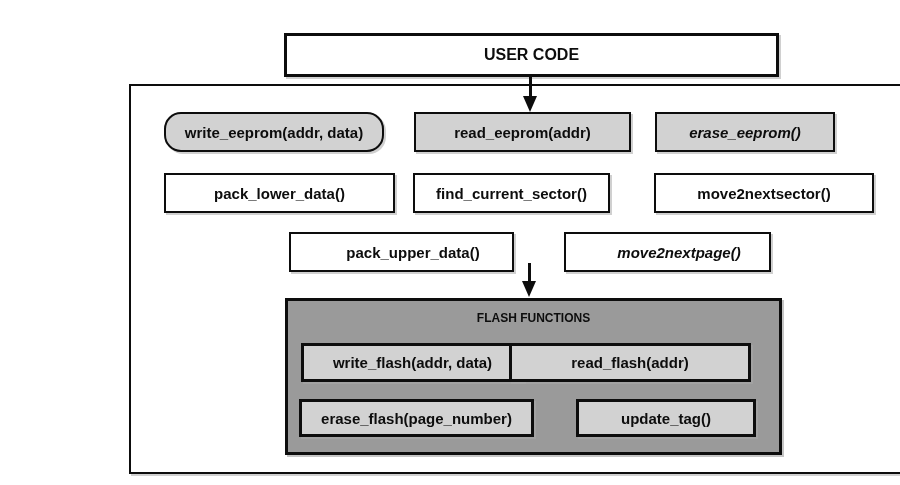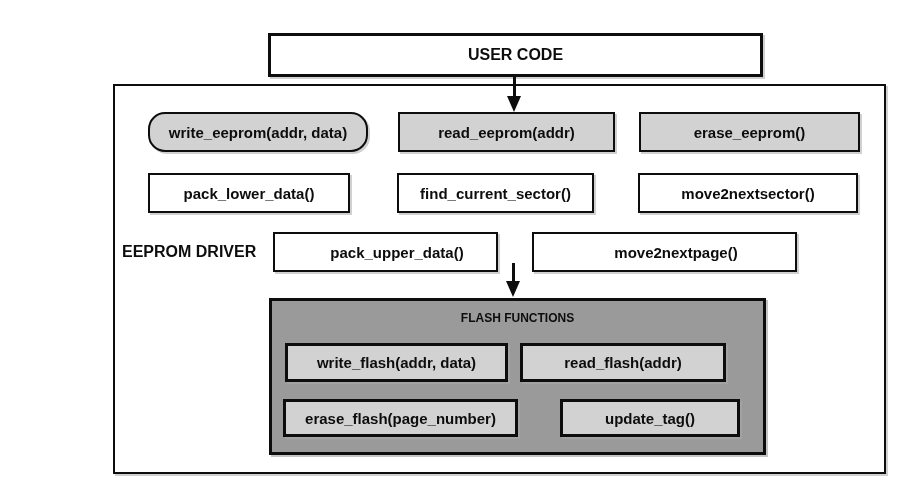--- a/index.html
+++ b/index.html
@@ -5,21 +5,21 @@
   html, body { margin: 0; padding: 0; background: #ffffff; }
   #canvas {
     position: relative;
     width: 900px;
     height: 485px;
     background: #ffffff;
     font-family: "Liberation Sans", "DejaVu Sans", sans-serif;
     color: #0d0d0d;
     overflow: hidden;
   }
-  .abs { position: absolute; box-sizing: border-box; }
+  .abs { position: absolute; box-sizing: border-box; margin-left: 16px; }
   .box {
     display: flex;
     align-items: center;
     justify-content: center;
     text-align: center;
     font-weight: bold;
     background: #ffffff;
     border: 2.5px solid #0d0d0d;
     font-size: 15px;
     box-shadow: 2px 2px 0 rgba(170,170,170,0.55);
@@ -33,48 +33,48 @@
 
   
   #driver-frame { left: 113px; top: 84px; width: 773px; height: 390px;
                   border: 2px solid #0d0d0d; background: transparent;
                   box-shadow: 2px 2px 0 rgba(170,170,170,0.55); }
 
   
   .r1 { top: 112px; height: 40px; }
   #b-write-eeprom { left: 148px; width: 220px; border-radius: 17px; }
   #b-read-eeprom  { left: 398px; width: 217px; }
-  #b-erase-eeprom { left: 639px; width: 221px; }
+  #b-erase-eeprom { left: 639px; width: 180px; font-style: italic; }
 
   
   .r2 { top: 173px; height: 40px; }
-  #b-pack-lower   { left: 148px; width: 202px; }
+  #b-pack-lower   { left: 148px; width: 231px; }
   #b-find-sector  { left: 397px; width: 197px; }
   #b-move2sector  { left: 638px; width: 220px; }
 
   
   .r3 { top: 232px; height: 40px; padding-left: 23px; }
   #driver-label { left: 122px; top: 232px; width: 148px; height: 40px;
                   display: flex; align-items: center;
                   font-weight: bold; font-size: 16px; }
   #b-pack-upper   { left: 273px; width: 225px; }
-  #b-move2page    { left: 532px; width: 265px; }
+  #b-move2page    { left: 548px; width: 207px; font-style: italic; }
 
   
   #flash-panel { left: 269px; top: 298px; width: 497px; height: 157px;
                  background: #9a9a9a; border: 3px solid #0d0d0d;
                  box-shadow: 2px 2px 0 rgba(150,150,150,0.55); }
   #flash-title { left: 269px; top: 308px; width: 497px; height: 20px;
                  text-align: center; font-weight: bold; font-size: 12px;
                  line-height: 20px; }
   .flash-box { border-width: 3px; }
   .fr1 { top: 343px; height: 39px; }
   .fr2 { top: 399px; height: 38px; }
   #b-write-flash { left: 285px; width: 223px; }
-  #b-read-flash  { left: 520px; width: 206px; align-items: center; }
+  #b-read-flash  { left: 493px; width: 242px; align-items: center; }
   #b-erase-flash { left: 283px; width: 235px; justify-content: center; }
   #b-update-tag  { left: 560px; width: 180px; }
 
   
   .arrow-line { width: 3px; background: #0d0d0d; z-index: 5; }
   .arrow-head { width: 0; height: 0;
                 border-left: 7px solid transparent;
                 border-right: 7px solid transparent;
                 border-top: 16px solid #0d0d0d; z-index: 5; }
   #arrow1-line { left: 513px; top: 77px;  height: 20px; }
@@ -109,21 +109,20 @@
   <div id="b-pack-lower" class="abs box white r2">
     <span>pack_lower_data()</span>
   </div>
   <div id="b-find-sector" class="abs box white r2">
     <span>find_current_sector()</span>
   </div>
   <div id="b-move2sector" class="abs box white r2">
     <span>move2nextsector()</span>
   </div>
 
-  <div id="driver-label" class="abs">EEPROM DRIVER</div>
   <div id="b-pack-upper" class="abs box white r3">
     <span>pack_upper_data()</span>
   </div>
   <div id="b-move2page" class="abs box white r3">
     <span>move2nextpage()</span>
   </div>
 
   <div id="arrow2-line" class="abs arrow-line"></div>
   <div id="arrow2-head" class="abs arrow-head"></div>
 

